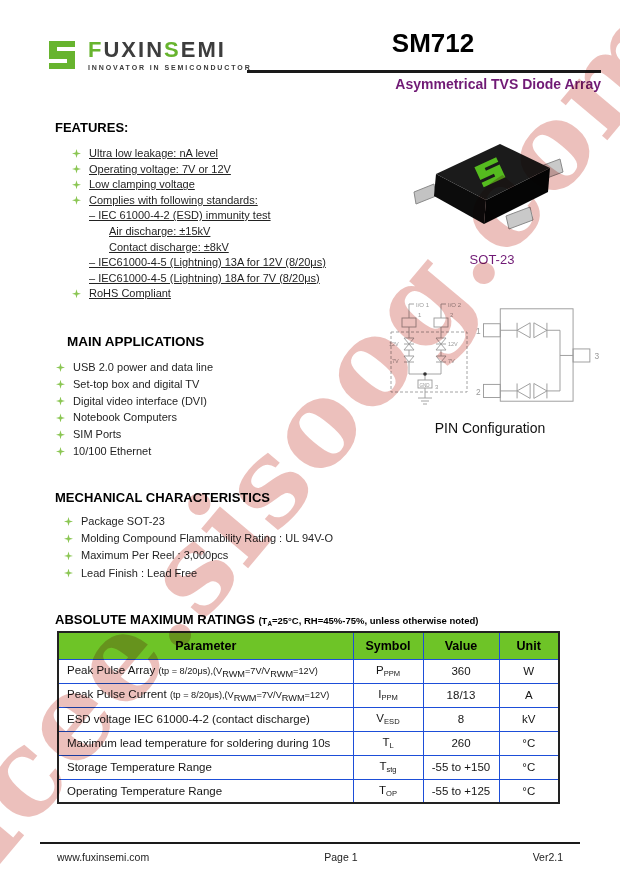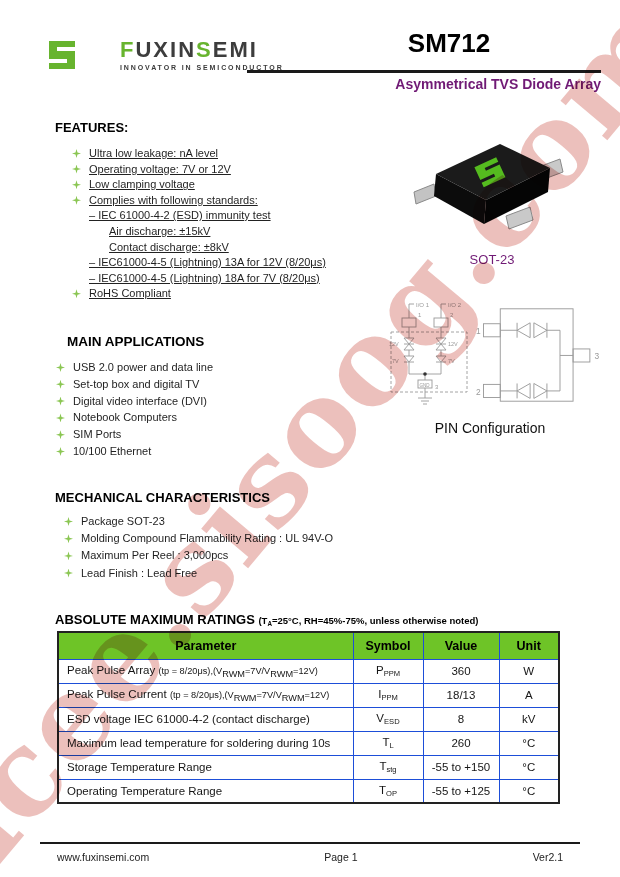--- a/index.html
+++ b/index.html
@@ -2,21 +2,21 @@
 <html><head>
 <meta charset="utf-8">
 <style>
   * { margin:0; padding:0; box-sizing:border-box; }
   html,body { background:#e8e8e8; }
   .page {
     position:relative; width:620px; height:877px; margin:0 auto;
     background:#ffffff; overflow:hidden;
     font-family:"Liberation Sans", sans-serif; color:#222;
   }
-  .abs { position:absolute;gap:32px; }
+  .abs { position:absolute; }
 
   
   .logo-row { display:flex; align-items:flex-start; }
   .logo-mark { width:34px; height:34px; }
   .brand-text { margin-left:8px; }
   .brand-word { font-size:22px; font-weight:bold; letter-spacing:2px; color:#3d3d3d; line-height:24px; }
   .brand-word .grn { color:#67b42e; }
   .brand-tag { font-size:7px; font-weight:bold; letter-spacing:1.9px; color:#3a3a3a; margin-top:2px; }
 
   .part-title { font-size:26px; font-weight:bold; color:#000; text-align:center; }
@@ -81,21 +81,21 @@
   <div class="abs logo-row" style="left:46px; top:38px;">
     <svg class="logo-mark" viewBox="0 0 34 34">
       <path d="M3 3 h26 v6 h-18 v4 h18 v18 h-26 v-6 h18 v-4 h-18 z" fill="#67b42e"></path>
     </svg>
     <div class="brand-text">
       <div class="brand-word"><span class="grn">F</span><span>UXIN</span><span class="grn">S</span><span>EMI</span></div>
       <div class="brand-tag">INNOVATOR IN SEMICONDUCTOR</div>
     </div>
   </div>
 
-  <div class="abs part-title" style="left:344px; top:28px; width:210px;">SM712</div>
+  <div class="abs part-title" style="left:328px; top:28px; width:210px;">SM712</div>
   <div class="abs title-rule" style="left:247px; top:70px; width:354px;"></div>
   <div class="abs subtitle" style="left:250px; top:76px; width:351px;">Asymmetrical TVS Diode Array</div>
 
   <div class="abs sec-heading" style="left:55px; top:120px;">FEATURES:</div>
   <div class="abs feat" style="left:72px; top:147px; width:340px;text-decoration:underline;">
     <div class="li b">
         <span class="star"></span>
         <span>Ultra low leakage: nA level</span>
       </div>
     <div class="li b">

